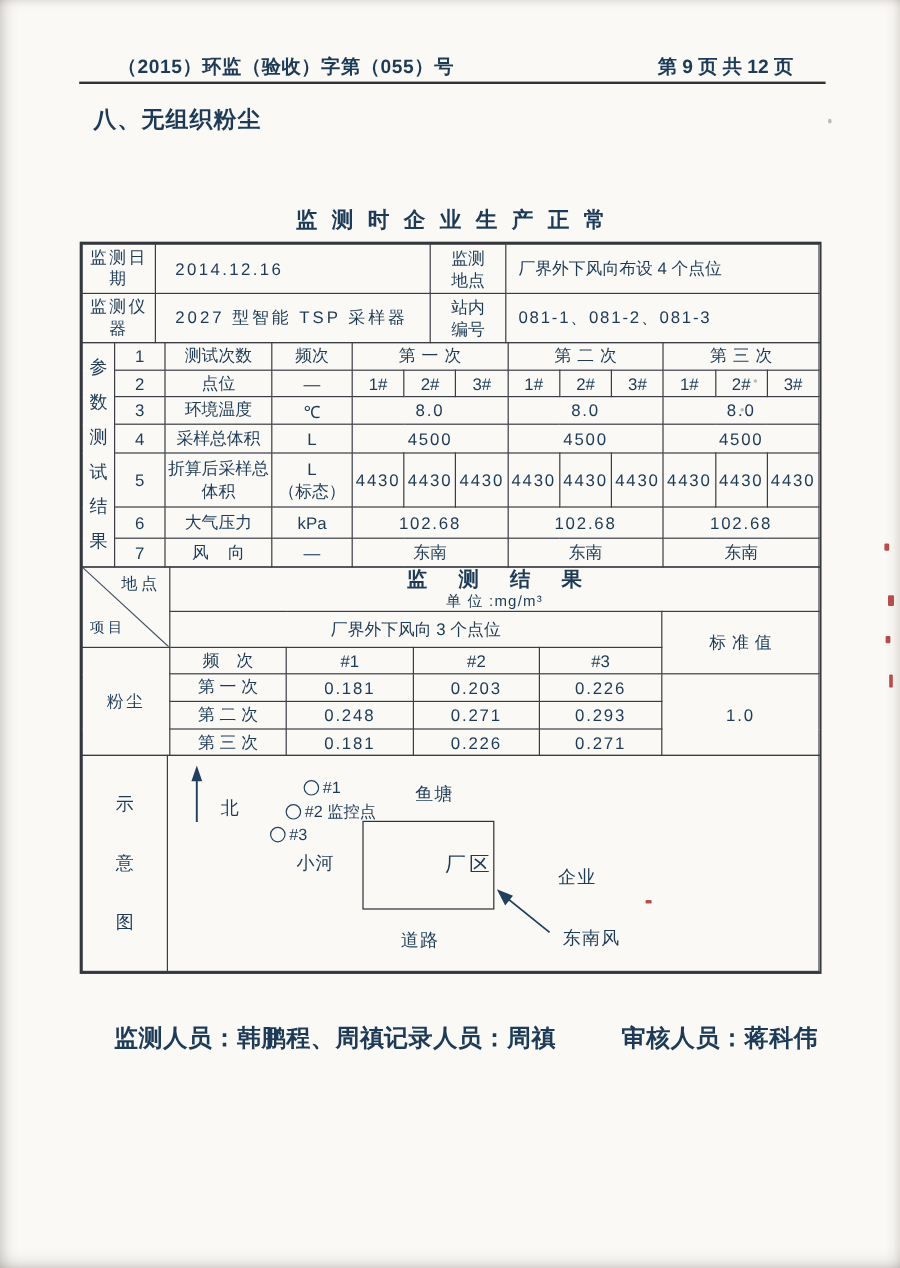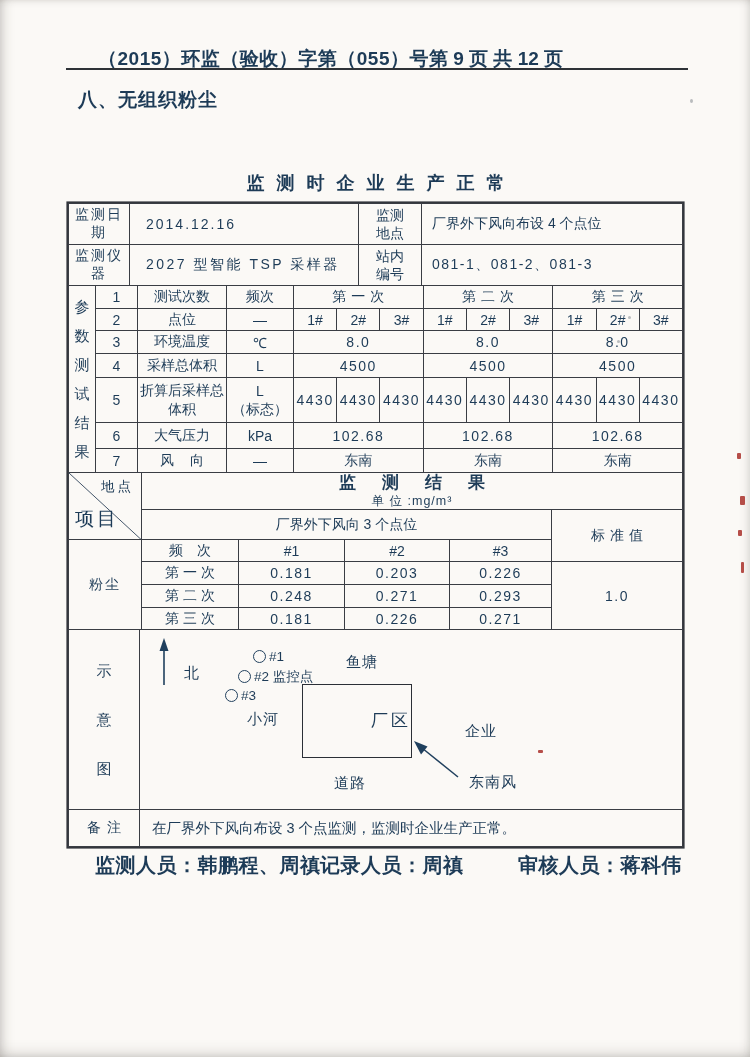--- a/index.html
+++ b/index.html
@@ -5,22 +5,22 @@
   html,body{margin:0;padding:0;background:#e9e7e3;}
   .page{
     position:relative;width:750px;height:1057px;margin:0 auto;
     background:#fbf9f6;overflow:hidden;
     font-family:"Liberation Sans",sans-serif;color:#1d3b57;
     box-shadow:inset 10px 0 14px -10px rgba(60,55,50,.35),
                inset -8px 0 12px -9px rgba(60,55,50,.28),
                inset 0 -12px 16px -12px rgba(60,55,50,.3),
                inset 0 8px 10px -9px rgba(60,55,50,.18);
   }
-  .hdr{position:absolute;top:46px;left:68px;width:615px;display:flex;justify-content:flex-start;
-       font-size:19px;font-weight:bold;}
+  .hdr{position:absolute;top:46px;left:68px;width:615px;display:flex;justify-content:space-between;
+       font-size:16px;font-weight:bold;}
   .hdr .docnum{padding-left:30px;letter-spacing:.5px;}
   .hdr .pageinfo{padding-right:22px;}
   .rule{position:absolute;top:68px;left:66px;width:622px;height:2px;background:#2e3237;}
   .sechead{position:absolute;top:87px;left:78px;font-size:19px;font-weight:bold;letter-spacing:1px;}
   .title{position:absolute;left:68px;width:615px;text-align:center;font-size:18px;font-weight:bold;}
   .title1{top:127px;letter-spacing:14px;text-indent:14px;}
   .title2{top:171px;letter-spacing:12px;text-indent:12px;}
 
   .tablewrap{position:absolute;left:68px;top:203px;width:615px;box-shadow:0 0 0 1.6px #33363c;}
   table.t{border-collapse:collapse;table-layout:fixed;width:615px;}
@@ -31,21 +31,21 @@
   .pre{white-space:pre-line;line-height:1.3;font-size:13px;}
   .lab{letter-spacing:2px;}
   .num{letter-spacing:1.5px;}
   .vtext{display:block;width:16px;margin:0 auto;word-break:break-all;line-height:29px;font-size:15px;}
   .vtext3{display:block;width:16px;margin:0 auto;word-break:break-all;line-height:49px;font-size:15px;}
 
   
   .diag{position:relative;}
   .diag svg{position:absolute;inset:0;width:100%;height:100%;}
   .diag .ct{position:absolute;top:5px;right:7px;font-size:13.5px;letter-spacing:3px;}
-  .diag .cb{position:absolute;bottom:7px;left:6px;font-size:19px;letter-spacing:3px;}
+  .diag .cb{position:absolute;bottom:7px;left:6px;font-size:12px;letter-spacing:3px;}
   .res-title{letter-spacing:26px;text-indent:26px;font-size:17px;display:block;line-height:1.2;font-weight:bold;}
   .res-unit{display:block;font-size:12.5px;letter-spacing:1px;line-height:1.2;margin-top:1px;}
 
   
   .canvas{position:relative;width:100%;height:178px;}
   .canvas .dl{position:absolute;font-size:15px;letter-spacing:1px;white-space:nowrap;}
   .pt{position:absolute;display:flex;align-items:center;gap:3px;font-size:13.5px;white-space:nowrap;}
   .circ{display:inline-block;width:11px;height:11px;border:1.4px solid #23425f;border-radius:50%;background:transparent;}
   .factory{position:absolute;left:162px;top:53px;width:108px;height:72px;border:1.6px solid #2b2f36;
            display:flex;align-items:center;justify-content:flex-end;font-size:17px;letter-spacing:3px;}
@@ -290,32 +290,20 @@
               <polygon points="6,6 19.5,11.5 13,19.5" fill="#20405e"></polygon>
             </svg>
 
             <span class="redmark" style="left:398px;top:119px;width:5px;height:3px"></span>
           </div>
         </td>
       </tr>
     </tbody>
       </table>
 
-    <table class="t">
-      <colgroup>
-          <col style="width:71px">
-          <col>
-        </colgroup>
-      <tbody>
-          <tr style="height:37px">
-        <td style="letter-spacing:6px;text-indent:6px">备注</td>
-        <td class="alft" style="padding-left:12px;font-size:14.5px">在厂界外下风向布设 3 个点监测，监测时企业生产正常。</td>
-      </tr>
-    </tbody>
-      </table>
   </div>
 
   <div class="footer">
     <span class="f1">监测人员：韩鹏程、周禛</span>
     <span class="f2">记录人员：周禛</span>
     <span class="f3">审核人员：蒋科伟</span>
   </div>
 
   <span class="redmark" style="left:737px;top:453px;width:4px;height:6px"></span>
   <span class="redmark" style="left:740px;top:496px;width:5px;height:9px"></span>

